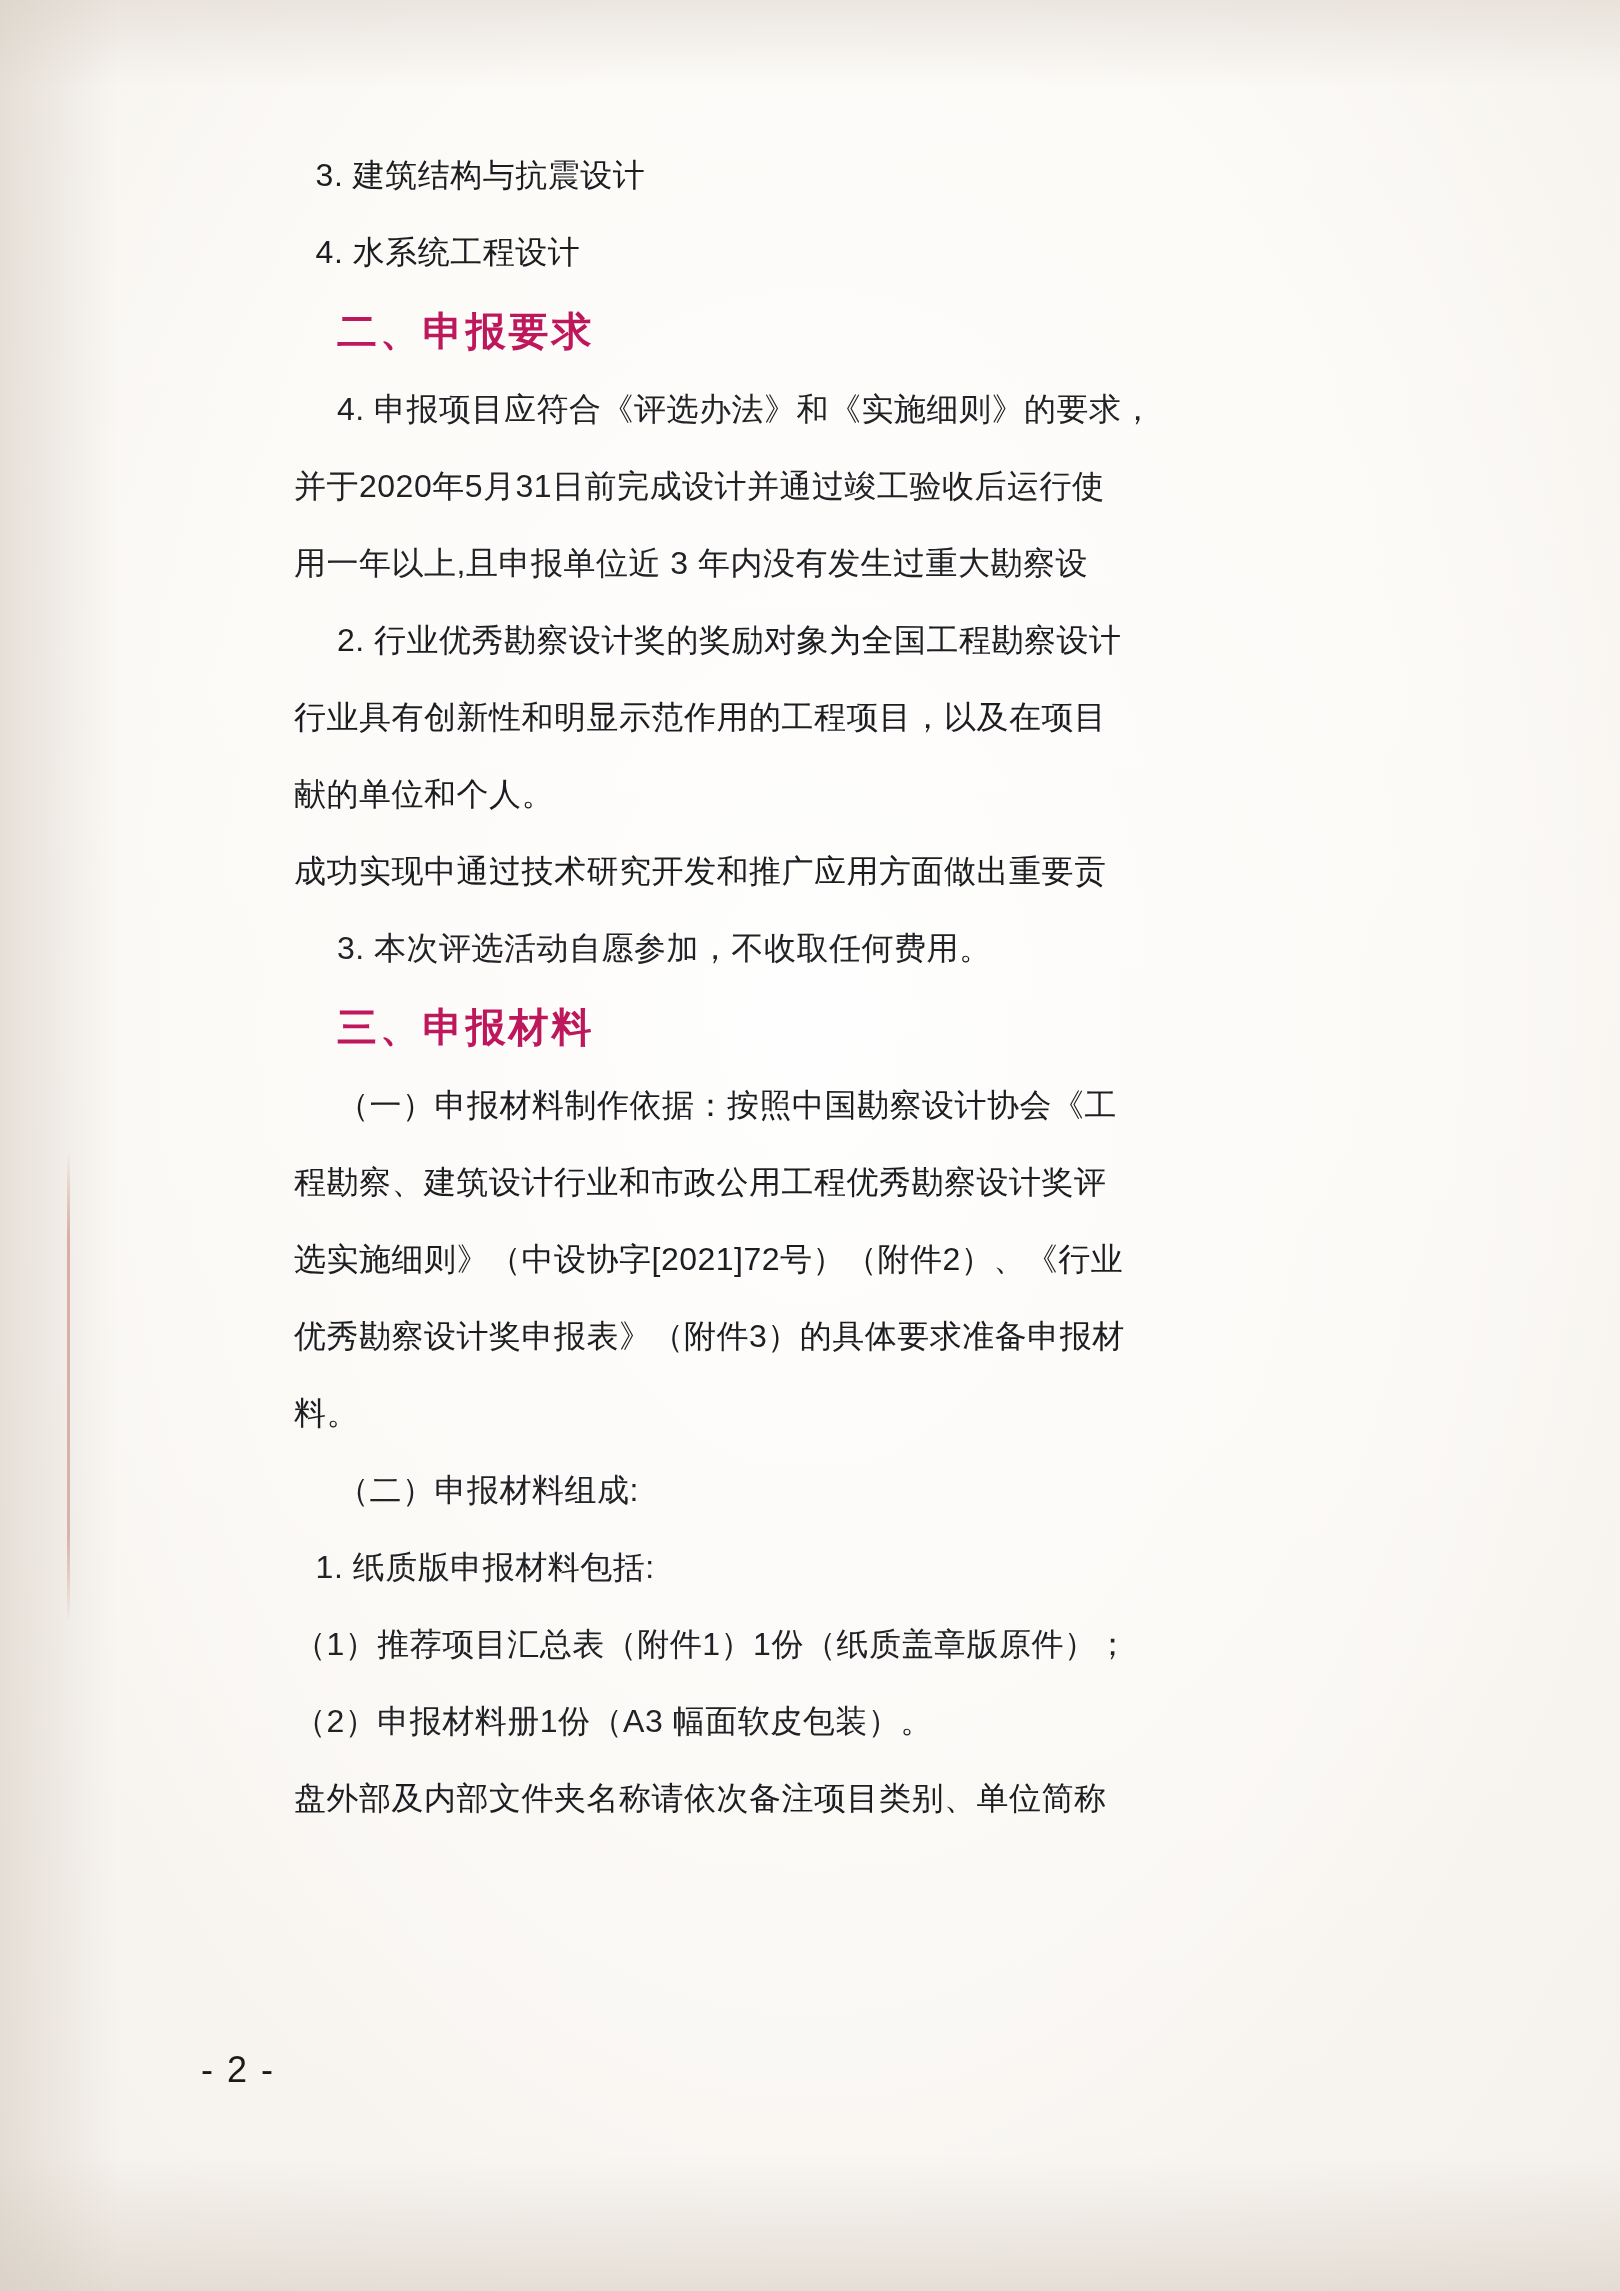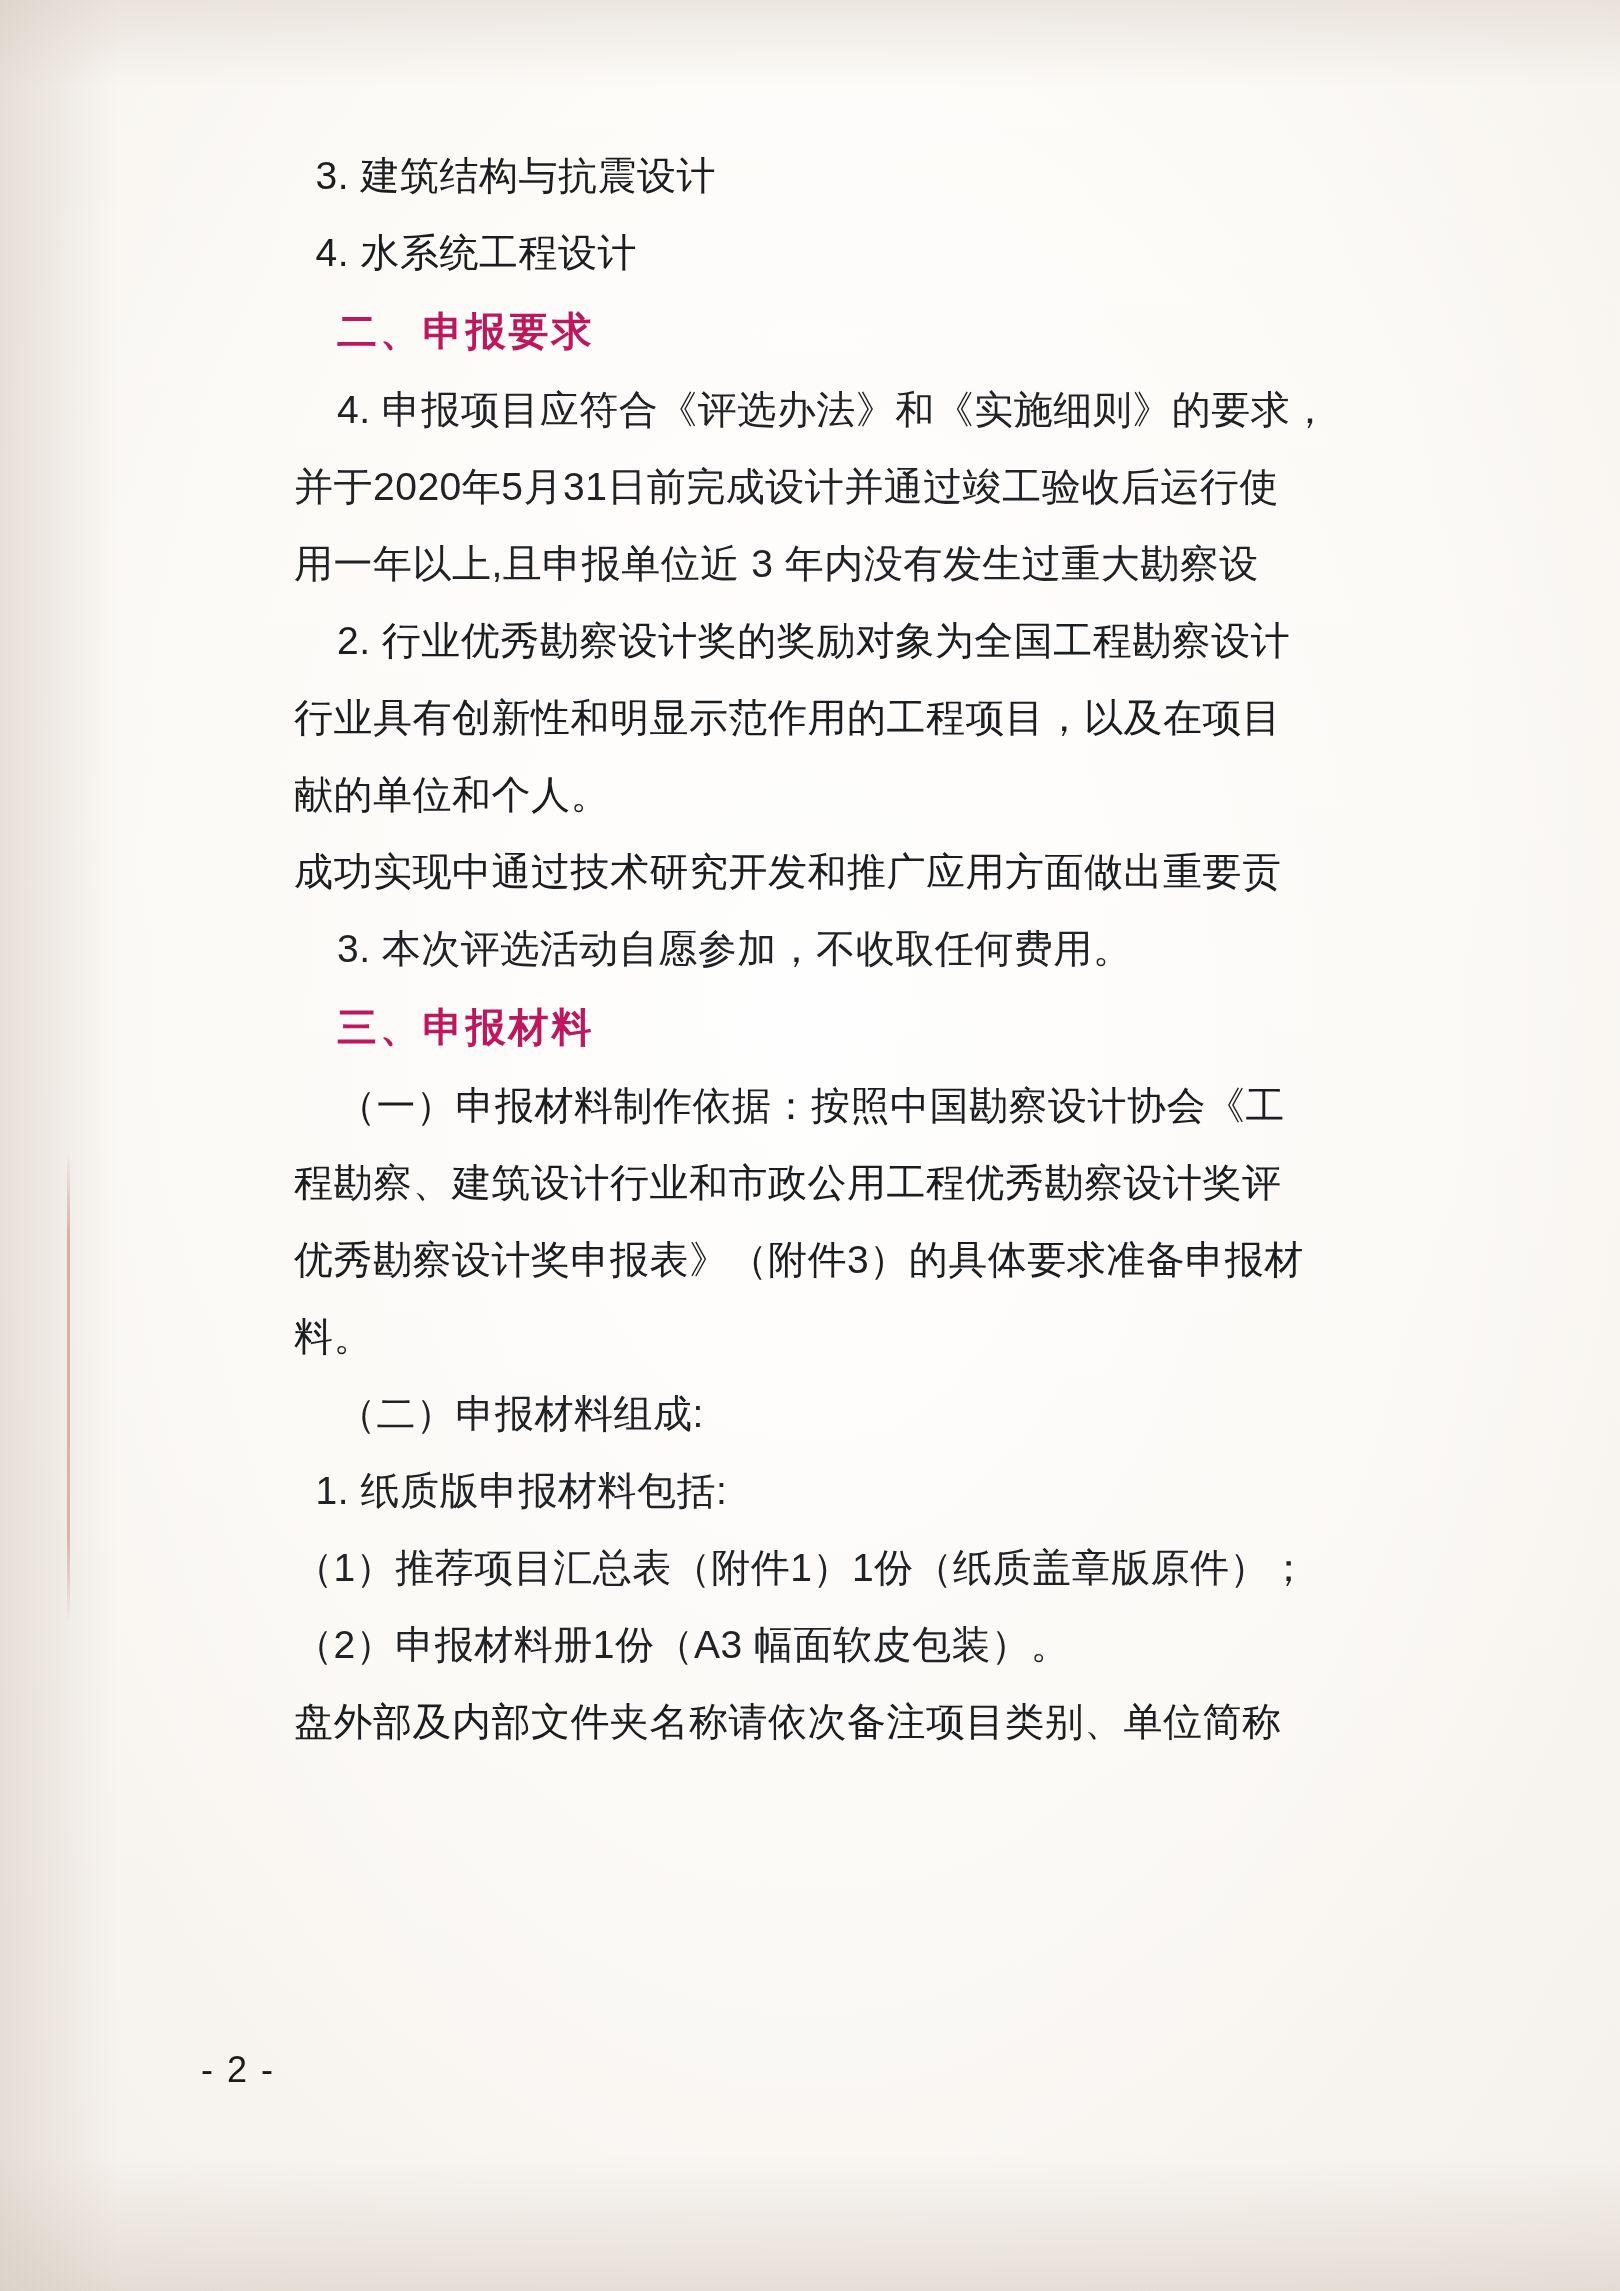--- a/index.html
+++ b/index.html
@@ -59,21 +59,21 @@
   }
 
   .content {
     position: absolute;
     left: 294px;
     top: 137px;
     width: 1088px;
   }
 
   .line {
-    font-size: 39px;
+    font-size: 32px;
     line-height: 77px;
     letter-spacing: 0.5px;
     color: #17181a;
     white-space: pre;
     font-family: "Liberation Sans", sans-serif;
     font-weight: 400;
   }
   .line.indent1 { text-indent: 43px; }
   .line.indent-half { text-indent: 21.6px; }
 
@@ -127,20 +127,21 @@
     <div class="line ink-a">行业具有创新性和明显示范作用的工程项目，以及在项目</div>
     <div class="line ink-a">献的单位和个人。</div>
     <div class="line ink-a">成功实现中通过技术研究开发和推广应用方面做出重要贡</div>
 
     <div class="line indent1 ink-b">3. 本次评选活动自愿参加，不收取任何费用。</div>
 
     <div class="heading">三、申报材料</div>
 
     <div class="line indent1 ink-a">（一）申报材料制作依据：按照中国勘察设计协会《工</div>
     <div class="line ink-a">程勘察、建筑设计行业和市政公用工程优秀勘察设计奖评</div>
+    <div class="line ink-a">选实施细则》（中设协字[2021]72号）（附件2）、《行业</div>
     <div class="line ink-a">优秀勘察设计奖申报表》（附件3）的具体要求准备申报材</div>
     <div class="line ink-a">料。</div>
 
     <div class="line indent1 ink-b">（二）申报材料组成:</div>
 
     <div class="line indent-half ink-b">1. 纸质版申报材料包括:</div>
     <div class="line ink-b">（1）推荐项目汇总表（附件1）1份（纸质盖章版原件）；</div>
     <div class="line ink-b">（2）申报材料册1份（A3 幅面软皮包装）。</div>
 
     <div class="line ink-a">盘外部及内部文件夹名称请依次备注项目类别、单位简称</div>

